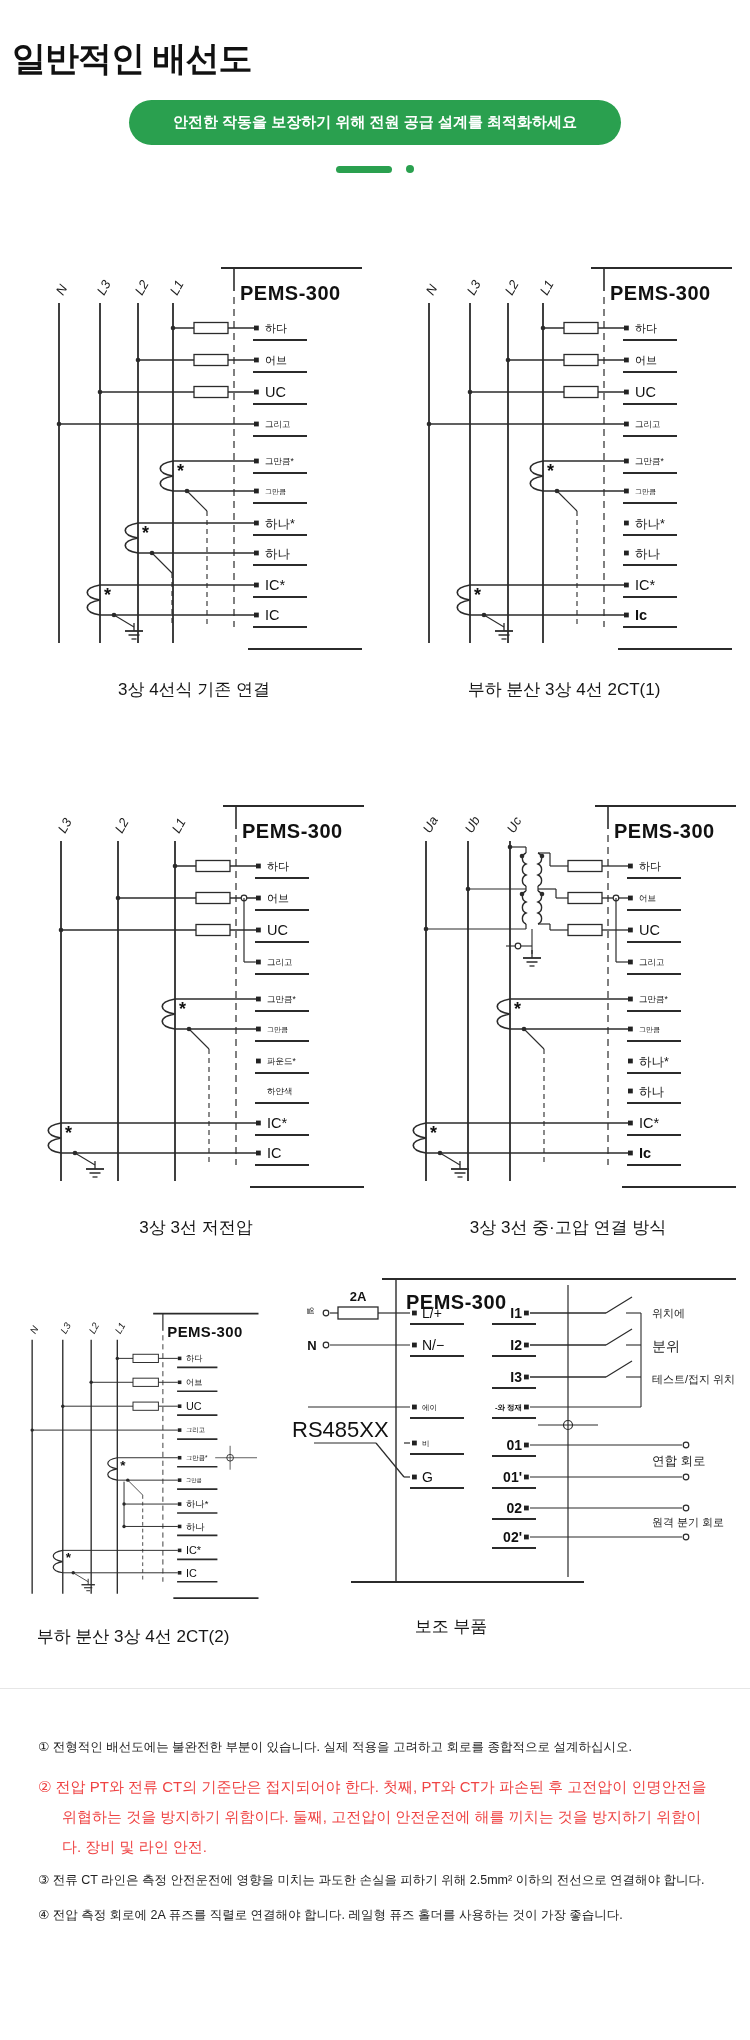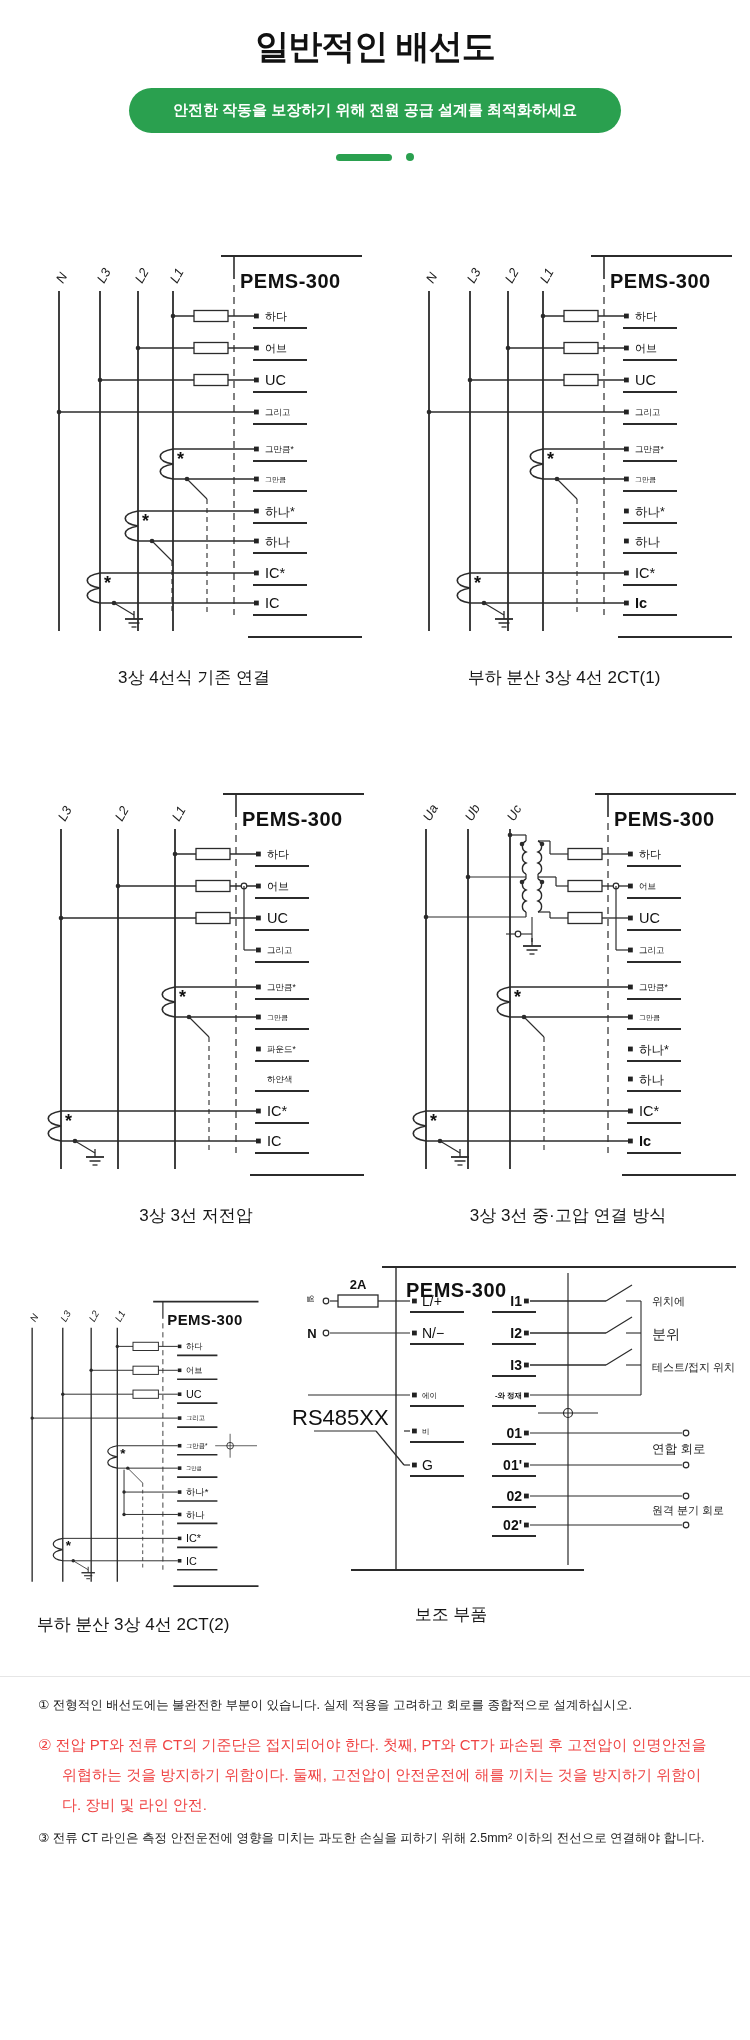--- a/index.html
+++ b/index.html
@@ -1,35 +1,35 @@
 <!DOCTYPE html>
 <html><head>
 <meta charset="utf-8">
 <style>
   :root{ --green:#2aa04f; --pink:#ead9e3; --ink:#2b2b2b; }
   *{box-sizing:border-box;}
   body{margin:0;background:#fff;color:#111;font-family:"Liberation Sans","DejaVu Sans",sans-serif;}
   .page{width:750px;margin:0 auto;padding-top:24px;}
-  .title{margin:0;text-align:center;font-size:34px;font-weight:700;letter-spacing:-1px;}
+  .title{margin:12px;text-align:left;font-size:34px;font-weight:700;letter-spacing:-1px;}
   .pill-wrap{display:flex;justify-content:center;margin-top:18px;align-items:center;}
   .pill{background:var(--green);color:#fff;font-weight:700;font-size:15px;padding:13px 44px;border-radius:26px;}
   .divider{display:flex;justify-content:center;align-items:center;gap:14px;margin-top:20px;}
   .dash{width:56px;height:7px;border-radius:4px;background:var(--green);}
   .dot{width:8px;height:8px;border-radius:50%;background:var(--green);}
   .row{display:flex;justify-content:space-between;}
   .r1{margin-top:30px;padding:0 16px 0 24px;}
   .r2{margin-top:40px;padding:0 12px 0 26px;}
   .r3{margin-top:26px;padding:0 4px 0 6px;align-items:flex-start;}
   .cell{margin:0;display:flex;flex-direction:column;align-items:center;}
   .caption{font-size:17px;margin-top:20px;color:#161616;}
   .svg-sm{width:254px;height:auto;}
   .cap-shift{transform:translateX(-55px);}
   .hr{height:1px;background:#e6e6e6;margin:40px 0 0;}
   .noteband{margin:12px 36px 0;background:var(--pink);text-align:center;font-weight:700;font-size:15px;padding:12px 0;}
-  .notes{padding:18px 38px 26px;}
+  .notes{padding:18px 38px 26px;margin-top:30px;}
   .note{margin:0 0 15px;padding-left:24px;text-indent:-24px;}
   .note.sm{font-size:12.5px;color:#222;line-height:1.6;}
   .note.lg{font-size:15px;color:#ef4444;line-height:2.0;margin-bottom:8px;}
   svg text{font-family:"Liberation Sans","DejaVu Sans",sans-serif;}
 </style>
 </head>
 <body>
 
 <div class="page">
   <h1 class="title">일반적인 배선도</h1>
@@ -573,14 +573,15 @@
     </figure>
   </div>
 
   <div class="hr"></div>
 
 
   <div class="notes" id="notes">
       <p class="note sm">① 전형적인 배선도에는 불완전한 부분이 있습니다. 실제 적용을 고려하고 회로를 종합적으로 설계하십시오.</p>
       <p class="note lg">② 전압 PT와 전류 CT의 기준단은 접지되어야 한다. 첫째, PT와 CT가 파손된 후 고전압이 인명안전을 위협하는 것을 방지하기 위함이다. 둘째, 고전압이 안전운전에 해를 끼치는 것을 방지하기 위함이다. 장비 및 라인 안전.</p>
       <p class="note sm">③ 전류 CT 라인은 측정 안전운전에 영향을 미치는 과도한 손실을 피하기 위해 2.5mm² 이하의 전선으로 연결해야 합니다.</p>
+      <p class="note sm">④ 전압 측정 회로에 2A 퓨즈를 직렬로 연결해야 합니다. 레일형 퓨즈 홀더를 사용하는 것이 가장 좋습니다.</p>
     </div>
 </div>
 
 </body></html>

